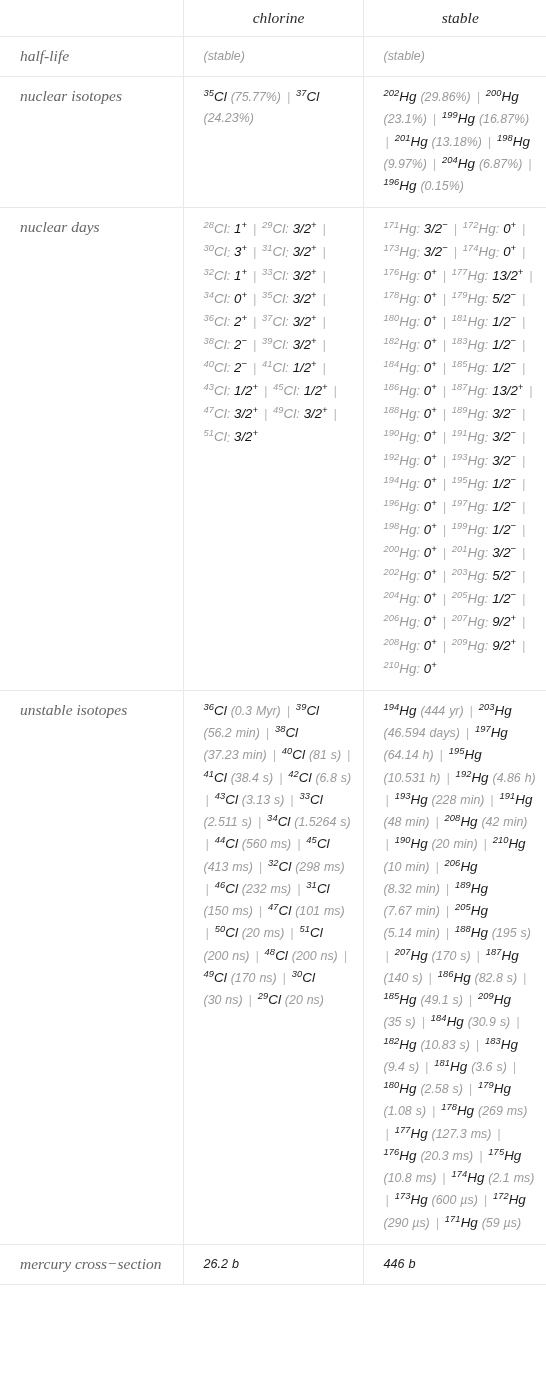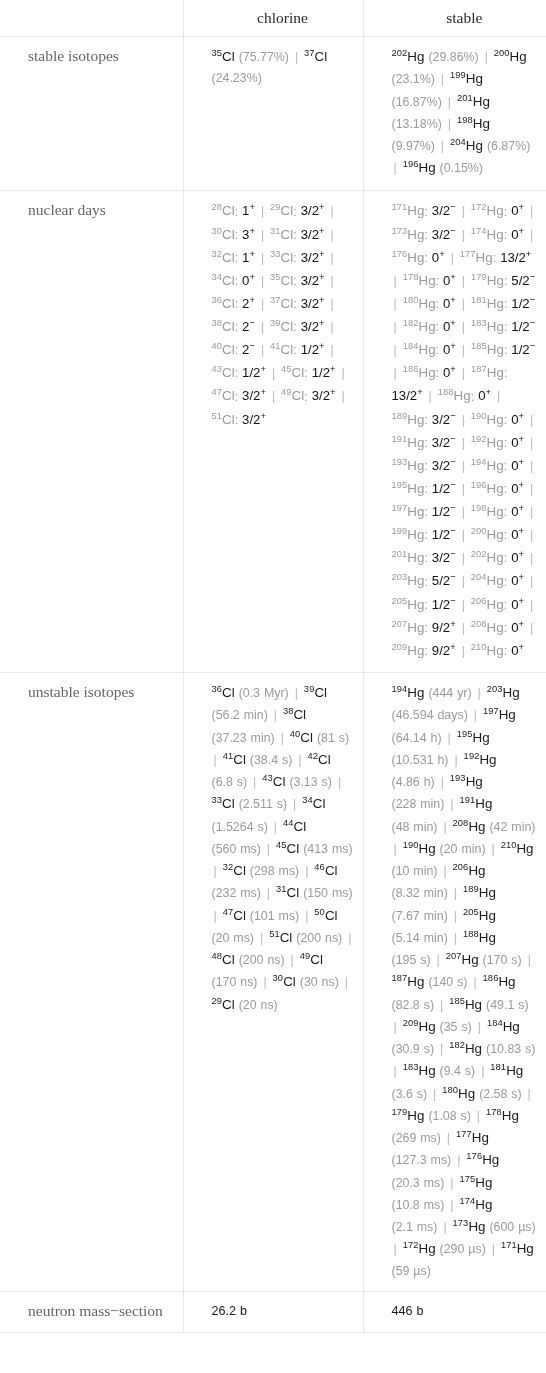--- a/index.html
+++ b/index.html
@@ -18,22 +18,23 @@
     table-layout: fixed;
   }
   .props-table col.c-label { width: 183px; }
   .props-table col.c-v1    { width: 180px; }
   .props-table col.c-v2    { width: 183px; }
 
   .props-table td {
     border: 1px solid #e8e8e8;
     border-left: none;
     vertical-align: top;
-    padding: 9px 9px 10px 28px;
+    padding: 9px 9px 10px 20px;
     background: #fff;
+    font-style: italic;
   }
   .props-table tr > td:first-child { border-left: none; }
   .props-table tr:first-child > td { border-top: none; }
   .props-table tr > td:last-child { border-right: none; }
 
   
   .hdr-blank { border-top: none !important; }
   .col-head {
     font-family: "Liberation Serif", serif;
     font-size: 15.5px;
@@ -97,34 +98,39 @@
     <col class="c-label">
       <col class="c-v1">
       <col class="c-v2">
   </colgroup>
   <tbody>
     <tr>
       <td class="hdr-blank"></td>
       <td class="col-head">chlorine</td>
       <td class="col-head">stable</td>
     </tr>
+  <tr>
+        <td class="row-label">half-life</td>
+        <td class="val"><span class="muted">(stable)</span></td>
+        <td class="val"><span class="muted">(stable)</span></td>
+      </tr>
       <tr>
-        <td class="row-label">stable isotopes</td>
+        <td class="row-label">nuclear isotopes</td>
         <td class="val tall"><span class="iso"><span class="m">35</span>Cl</span> <span class="paren">(75.77%)</span> <span class="sep">|</span> <span class="iso"><span class="m">37</span>Cl</span> <span class="paren">(24.23%)</span></td>
         <td class="val tall"><span class="iso"><span class="m">202</span>Hg</span> <span class="paren">(29.86%)</span> <span class="sep">|</span> <span class="iso"><span class="m">200</span>Hg</span> <span class="paren">(23.1%)</span> <span class="sep">|</span> <span class="iso"><span class="m">199</span>Hg</span> <span class="paren">(16.87%)</span> <span class="sep">|</span> <span class="iso"><span class="m">201</span>Hg</span> <span class="paren">(13.18%)</span> <span class="sep">|</span> <span class="iso"><span class="m">198</span>Hg</span> <span class="paren">(9.97%)</span> <span class="sep">|</span> <span class="iso"><span class="m">204</span>Hg</span> <span class="paren">(6.87%)</span> <span class="sep">|</span> <span class="iso"><span class="m">196</span>Hg</span> <span class="paren">(0.15%)</span></td>
       </tr>
       <tr>
         <td class="row-label">nuclear days</td>
         <td class="val tall"><span class="iso dim"><span class="m">28</span>Cl</span><span class="muted">:</span> <span class="spin">1<span class="sgn">+</span></span> <span class="sep">|</span> <span class="iso dim"><span class="m">29</span>Cl</span><span class="muted">:</span> <span class="spin">3/2<span class="sgn">+</span></span> <span class="sep">|</span> <span class="iso dim"><span class="m">30</span>Cl</span><span class="muted">:</span> <span class="spin">3<span class="sgn">+</span></span> <span class="sep">|</span> <span class="iso dim"><span class="m">31</span>Cl</span><span class="muted">:</span> <span class="spin">3/2<span class="sgn">+</span></span> <span class="sep">|</span> <span class="iso dim"><span class="m">32</span>Cl</span><span class="muted">:</span> <span class="spin">1<span class="sgn">+</span></span> <span class="sep">|</span> <span class="iso dim"><span class="m">33</span>Cl</span><span class="muted">:</span> <span class="spin">3/2<span class="sgn">+</span></span> <span class="sep">|</span> <span class="iso dim"><span class="m">34</span>Cl</span><span class="muted">:</span> <span class="spin">0<span class="sgn">+</span></span> <span class="sep">|</span> <span class="iso dim"><span class="m">35</span>Cl</span><span class="muted">:</span> <span class="spin">3/2<span class="sgn">+</span></span> <span class="sep">|</span> <span class="iso dim"><span class="m">36</span>Cl</span><span class="muted">:</span> <span class="spin">2<span class="sgn">+</span></span> <span class="sep">|</span> <span class="iso dim"><span class="m">37</span>Cl</span><span class="muted">:</span> <span class="spin">3/2<span class="sgn">+</span></span> <span class="sep">|</span> <span class="iso dim"><span class="m">38</span>Cl</span><span class="muted">:</span> <span class="spin">2<span class="sgn">−</span></span> <span class="sep">|</span> <span class="iso dim"><span class="m">39</span>Cl</span><span class="muted">:</span> <span class="spin">3/2<span class="sgn">+</span></span> <span class="sep">|</span> <span class="iso dim"><span class="m">40</span>Cl</span><span class="muted">:</span> <span class="spin">2<span class="sgn">−</span></span> <span class="sep">|</span> <span class="iso dim"><span class="m">41</span>Cl</span><span class="muted">:</span> <span class="spin">1/2<span class="sgn">+</span></span> <span class="sep">|</span> <span class="iso dim"><span class="m">43</span>Cl</span><span class="muted">:</span> <span class="spin">1/2<span class="sgn">+</span></span> <span class="sep">|</span> <span class="iso dim"><span class="m">45</span>Cl</span><span class="muted">:</span> <span class="spin">1/2<span class="sgn">+</span></span> <span class="sep">|</span> <span class="iso dim"><span class="m">47</span>Cl</span><span class="muted">:</span> <span class="spin">3/2<span class="sgn">+</span></span> <span class="sep">|</span> <span class="iso dim"><span class="m">49</span>Cl</span><span class="muted">:</span> <span class="spin">3/2<span class="sgn">+</span></span> <span class="sep">|</span> <span class="iso dim"><span class="m">51</span>Cl</span><span class="muted">:</span> <span class="spin">3/2<span class="sgn">+</span></span></td>
         <td class="val tall"><span class="iso dim"><span class="m">171</span>Hg</span><span class="muted">:</span> <span class="spin">3/2<span class="sgn">−</span></span> <span class="sep">|</span> <span class="iso dim"><span class="m">172</span>Hg</span><span class="muted">:</span> <span class="spin">0<span class="sgn">+</span></span> <span class="sep">|</span> <span class="iso dim"><span class="m">173</span>Hg</span><span class="muted">:</span> <span class="spin">3/2<span class="sgn">−</span></span> <span class="sep">|</span> <span class="iso dim"><span class="m">174</span>Hg</span><span class="muted">:</span> <span class="spin">0<span class="sgn">+</span></span> <span class="sep">|</span> <span class="iso dim"><span class="m">176</span>Hg</span><span class="muted">:</span> <span class="spin">0<span class="sgn">+</span></span> <span class="sep">|</span> <span class="iso dim"><span class="m">177</span>Hg</span><span class="muted">:</span> <span class="spin">13/2<span class="sgn">+</span></span> <span class="sep">|</span> <span class="iso dim"><span class="m">178</span>Hg</span><span class="muted">:</span> <span class="spin">0<span class="sgn">+</span></span> <span class="sep">|</span> <span class="iso dim"><span class="m">179</span>Hg</span><span class="muted">:</span> <span class="spin">5/2<span class="sgn">−</span></span> <span class="sep">|</span> <span class="iso dim"><span class="m">180</span>Hg</span><span class="muted">:</span> <span class="spin">0<span class="sgn">+</span></span> <span class="sep">|</span> <span class="iso dim"><span class="m">181</span>Hg</span><span class="muted">:</span> <span class="spin">1/2<span class="sgn">−</span></span> <span class="sep">|</span> <span class="iso dim"><span class="m">182</span>Hg</span><span class="muted">:</span> <span class="spin">0<span class="sgn">+</span></span> <span class="sep">|</span> <span class="iso dim"><span class="m">183</span>Hg</span><span class="muted">:</span> <span class="spin">1/2<span class="sgn">−</span></span> <span class="sep">|</span> <span class="iso dim"><span class="m">184</span>Hg</span><span class="muted">:</span> <span class="spin">0<span class="sgn">+</span></span> <span class="sep">|</span> <span class="iso dim"><span class="m">185</span>Hg</span><span class="muted">:</span> <span class="spin">1/2<span class="sgn">−</span></span> <span class="sep">|</span> <span class="iso dim"><span class="m">186</span>Hg</span><span class="muted">:</span> <span class="spin">0<span class="sgn">+</span></span> <span class="sep">|</span> <span class="iso dim"><span class="m">187</span>Hg</span><span class="muted">:</span> <span class="spin">13/2<span class="sgn">+</span></span> <span class="sep">|</span> <span class="iso dim"><span class="m">188</span>Hg</span><span class="muted">:</span> <span class="spin">0<span class="sgn">+</span></span> <span class="sep">|</span> <span class="iso dim"><span class="m">189</span>Hg</span><span class="muted">:</span> <span class="spin">3/2<span class="sgn">−</span></span> <span class="sep">|</span> <span class="iso dim"><span class="m">190</span>Hg</span><span class="muted">:</span> <span class="spin">0<span class="sgn">+</span></span> <span class="sep">|</span> <span class="iso dim"><span class="m">191</span>Hg</span><span class="muted">:</span> <span class="spin">3/2<span class="sgn">−</span></span> <span class="sep">|</span> <span class="iso dim"><span class="m">192</span>Hg</span><span class="muted">:</span> <span class="spin">0<span class="sgn">+</span></span> <span class="sep">|</span> <span class="iso dim"><span class="m">193</span>Hg</span><span class="muted">:</span> <span class="spin">3/2<span class="sgn">−</span></span> <span class="sep">|</span> <span class="iso dim"><span class="m">194</span>Hg</span><span class="muted">:</span> <span class="spin">0<span class="sgn">+</span></span> <span class="sep">|</span> <span class="iso dim"><span class="m">195</span>Hg</span><span class="muted">:</span> <span class="spin">1/2<span class="sgn">−</span></span> <span class="sep">|</span> <span class="iso dim"><span class="m">196</span>Hg</span><span class="muted">:</span> <span class="spin">0<span class="sgn">+</span></span> <span class="sep">|</span> <span class="iso dim"><span class="m">197</span>Hg</span><span class="muted">:</span> <span class="spin">1/2<span class="sgn">−</span></span> <span class="sep">|</span> <span class="iso dim"><span class="m">198</span>Hg</span><span class="muted">:</span> <span class="spin">0<span class="sgn">+</span></span> <span class="sep">|</span> <span class="iso dim"><span class="m">199</span>Hg</span><span class="muted">:</span> <span class="spin">1/2<span class="sgn">−</span></span> <span class="sep">|</span> <span class="iso dim"><span class="m">200</span>Hg</span><span class="muted">:</span> <span class="spin">0<span class="sgn">+</span></span> <span class="sep">|</span> <span class="iso dim"><span class="m">201</span>Hg</span><span class="muted">:</span> <span class="spin">3/2<span class="sgn">−</span></span> <span class="sep">|</span> <span class="iso dim"><span class="m">202</span>Hg</span><span class="muted">:</span> <span class="spin">0<span class="sgn">+</span></span> <span class="sep">|</span> <span class="iso dim"><span class="m">203</span>Hg</span><span class="muted">:</span> <span class="spin">5/2<span class="sgn">−</span></span> <span class="sep">|</span> <span class="iso dim"><span class="m">204</span>Hg</span><span class="muted">:</span> <span class="spin">0<span class="sgn">+</span></span> <span class="sep">|</span> <span class="iso dim"><span class="m">205</span>Hg</span><span class="muted">:</span> <span class="spin">1/2<span class="sgn">−</span></span> <span class="sep">|</span> <span class="iso dim"><span class="m">206</span>Hg</span><span class="muted">:</span> <span class="spin">0<span class="sgn">+</span></span> <span class="sep">|</span> <span class="iso dim"><span class="m">207</span>Hg</span><span class="muted">:</span> <span class="spin">9/2<span class="sgn">+</span></span> <span class="sep">|</span> <span class="iso dim"><span class="m">208</span>Hg</span><span class="muted">:</span> <span class="spin">0<span class="sgn">+</span></span> <span class="sep">|</span> <span class="iso dim"><span class="m">209</span>Hg</span><span class="muted">:</span> <span class="spin">9/2<span class="sgn">+</span></span> <span class="sep">|</span> <span class="iso dim"><span class="m">210</span>Hg</span><span class="muted">:</span> <span class="spin">0<span class="sgn">+</span></span></td>
       </tr>
       <tr>
         <td class="row-label">unstable isotopes</td>
         <td class="val tall"><span class="iso"><span class="m">36</span>Cl</span> <span class="paren">(0.3 Myr)</span> <span class="sep">|</span> <span class="iso"><span class="m">39</span>Cl</span> <span class="paren">(56.2 min)</span> <span class="sep">|</span> <span class="iso"><span class="m">38</span>Cl</span> <span class="paren">(37.23 min)</span> <span class="sep">|</span> <span class="iso"><span class="m">40</span>Cl</span> <span class="paren">(81 s)</span> <span class="sep">|</span> <span class="iso"><span class="m">41</span>Cl</span> <span class="paren">(38.4 s)</span> <span class="sep">|</span> <span class="iso"><span class="m">42</span>Cl</span> <span class="paren">(6.8 s)</span> <span class="sep">|</span> <span class="iso"><span class="m">43</span>Cl</span> <span class="paren">(3.13 s)</span> <span class="sep">|</span> <span class="iso"><span class="m">33</span>Cl</span> <span class="paren">(2.511 s)</span> <span class="sep">|</span> <span class="iso"><span class="m">34</span>Cl</span> <span class="paren">(1.5264 s)</span> <span class="sep">|</span> <span class="iso"><span class="m">44</span>Cl</span> <span class="paren">(560 ms)</span> <span class="sep">|</span> <span class="iso"><span class="m">45</span>Cl</span> <span class="paren">(413 ms)</span> <span class="sep">|</span> <span class="iso"><span class="m">32</span>Cl</span> <span class="paren">(298 ms)</span> <span class="sep">|</span> <span class="iso"><span class="m">46</span>Cl</span> <span class="paren">(232 ms)</span> <span class="sep">|</span> <span class="iso"><span class="m">31</span>Cl</span> <span class="paren">(150 ms)</span> <span class="sep">|</span> <span class="iso"><span class="m">47</span>Cl</span> <span class="paren">(101 ms)</span> <span class="sep">|</span> <span class="iso"><span class="m">50</span>Cl</span> <span class="paren">(20 ms)</span> <span class="sep">|</span> <span class="iso"><span class="m">51</span>Cl</span> <span class="paren">(200 ns)</span> <span class="sep">|</span> <span class="iso"><span class="m">48</span>Cl</span> <span class="paren">(200 ns)</span> <span class="sep">|</span> <span class="iso"><span class="m">49</span>Cl</span> <span class="paren">(170 ns)</span> <span class="sep">|</span> <span class="iso"><span class="m">30</span>Cl</span> <span class="paren">(30 ns)</span> <span class="sep">|</span> <span class="iso"><span class="m">29</span>Cl</span> <span class="paren">(20 ns)</span></td>
         <td class="val tall"><span class="iso"><span class="m">194</span>Hg</span> <span class="paren">(444 yr)</span> <span class="sep">|</span> <span class="iso"><span class="m">203</span>Hg</span> <span class="paren">(46.594 days)</span> <span class="sep">|</span> <span class="iso"><span class="m">197</span>Hg</span> <span class="paren">(64.14 h)</span> <span class="sep">|</span> <span class="iso"><span class="m">195</span>Hg</span> <span class="paren">(10.531 h)</span> <span class="sep">|</span> <span class="iso"><span class="m">192</span>Hg</span> <span class="paren">(4.86 h)</span> <span class="sep">|</span> <span class="iso"><span class="m">193</span>Hg</span> <span class="paren">(228 min)</span> <span class="sep">|</span> <span class="iso"><span class="m">191</span>Hg</span> <span class="paren">(48 min)</span> <span class="sep">|</span> <span class="iso"><span class="m">208</span>Hg</span> <span class="paren">(42 min)</span> <span class="sep">|</span> <span class="iso"><span class="m">190</span>Hg</span> <span class="paren">(20 min)</span> <span class="sep">|</span> <span class="iso"><span class="m">210</span>Hg</span> <span class="paren">(10 min)</span> <span class="sep">|</span> <span class="iso"><span class="m">206</span>Hg</span> <span class="paren">(8.32 min)</span> <span class="sep">|</span> <span class="iso"><span class="m">189</span>Hg</span> <span class="paren">(7.67 min)</span> <span class="sep">|</span> <span class="iso"><span class="m">205</span>Hg</span> <span class="paren">(5.14 min)</span> <span class="sep">|</span> <span class="iso"><span class="m">188</span>Hg</span> <span class="paren">(195 s)</span> <span class="sep">|</span> <span class="iso"><span class="m">207</span>Hg</span> <span class="paren">(170 s)</span> <span class="sep">|</span> <span class="iso"><span class="m">187</span>Hg</span> <span class="paren">(140 s)</span> <span class="sep">|</span> <span class="iso"><span class="m">186</span>Hg</span> <span class="paren">(82.8 s)</span> <span class="sep">|</span> <span class="iso"><span class="m">185</span>Hg</span> <span class="paren">(49.1 s)</span> <span class="sep">|</span> <span class="iso"><span class="m">209</span>Hg</span> <span class="paren">(35 s)</span> <span class="sep">|</span> <span class="iso"><span class="m">184</span>Hg</span> <span class="paren">(30.9 s)</span> <span class="sep">|</span> <span class="iso"><span class="m">182</span>Hg</span> <span class="paren">(10.83 s)</span> <span class="sep">|</span> <span class="iso"><span class="m">183</span>Hg</span> <span class="paren">(9.4 s)</span> <span class="sep">|</span> <span class="iso"><span class="m">181</span>Hg</span> <span class="paren">(3.6 s)</span> <span class="sep">|</span> <span class="iso"><span class="m">180</span>Hg</span> <span class="paren">(2.58 s)</span> <span class="sep">|</span> <span class="iso"><span class="m">179</span>Hg</span> <span class="paren">(1.08 s)</span> <span class="sep">|</span> <span class="iso"><span class="m">178</span>Hg</span> <span class="paren">(269 ms)</span> <span class="sep">|</span> <span class="iso"><span class="m">177</span>Hg</span> <span class="paren">(127.3 ms)</span> <span class="sep">|</span> <span class="iso"><span class="m">176</span>Hg</span> <span class="paren">(20.3 ms)</span> <span class="sep">|</span> <span class="iso"><span class="m">175</span>Hg</span> <span class="paren">(10.8 ms)</span> <span class="sep">|</span> <span class="iso"><span class="m">174</span>Hg</span> <span class="paren">(2.1 ms)</span> <span class="sep">|</span> <span class="iso"><span class="m">173</span>Hg</span> <span class="paren">(600 µs)</span> <span class="sep">|</span> <span class="iso"><span class="m">172</span>Hg</span> <span class="paren">(290 µs)</span> <span class="sep">|</span> <span class="iso"><span class="m">171</span>Hg</span> <span class="paren">(59 µs)</span></td>
       </tr>
       <tr>
-        <td class="row-label">neutron mass−section</td>
+        <td class="row-label">mercury cross−section</td>
         <td class="val"><span class="plain">26.2 b</span></td>
         <td class="val"><span class="plain">446 b</span></td>
       </tr>
     </tbody>
 </table>
 
 </body></html>

